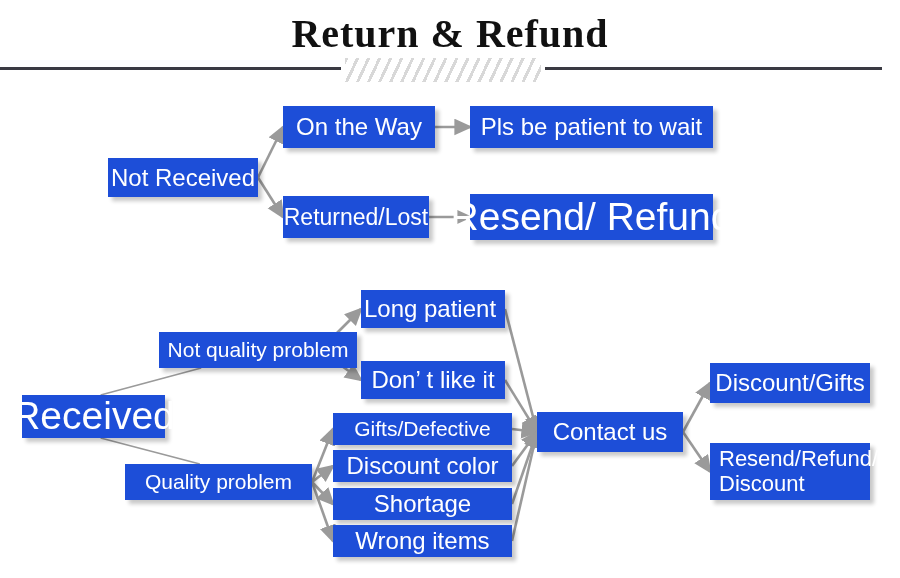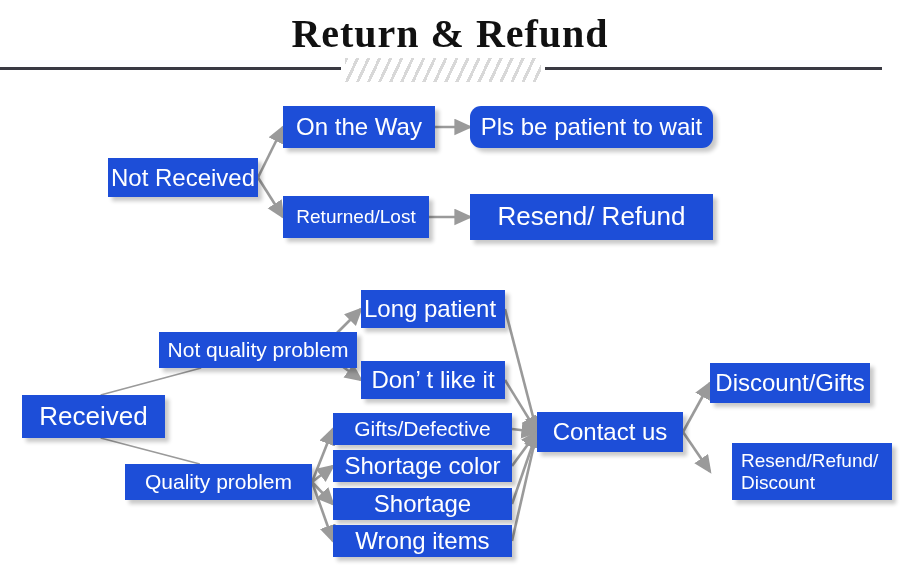--- a/index.html
+++ b/index.html
@@ -66,24 +66,24 @@
     box-sizing: border-box;
     display: flex;
     align-items: center;
     justify-content: center;
     text-align: center;
     font-size: 21px;
     line-height: 1.05;
     white-space: nowrap;
     box-shadow: 4px 4px 4px rgba(0,0,0,0.22);
   }
-  .node.lg   { font-size: 26px; }
+  .node.lg   { font-size: 39px; }
   .node.md   { font-size: 24px; }
-  .node.sm   { font-size: 19px; }
-  .node.xs   { font-size: 19px; margin-left: 22px; }
+  .node.sm   { font-size: 23px; }
+  .node.xs   { font-size: 22px; }
   .node.left {
     justify-content: flex-start;
     text-align: left;
     padding-left: 9px;
     white-space: normal;
     line-height: 1.12;
   }
   .node.ovf { overflow: visible; }
 </style>
 </head>
@@ -126,21 +126,21 @@
       </g>
   </svg>
 
   <div id="nodes">
       <div class="node md" style="left: 108px; top: 158px; width: 150px; height: 39px;">
         <span>Not Received</span>
       </div>
       <div class="node md" style="left: 283px; top: 106px; width: 152px; height: 42px;">
         <span>On the Way</span>
       </div>
-      <div class="node md" style="left: 470px; top: 106px; width: 243px; height: 42px; border-radius: 11px;">
+      <div class="node md" style="left: 470px; top: 106px; width: 243px; height: 42px;">
         <span>Pls be patient to wait</span>
       </div>
       <div class="node sm" style="left: 283px; top: 196px; width: 146px; height: 42px;">
         <span>Returned/Lost</span>
       </div>
       <div class="node lg" style="left: 470px; top: 194px; width: 243px; height: 46px;">
         <span>Resend/ Refund</span>
       </div>
       <div class="node lg" style="left: 22px; top: 395px; width: 143px; height: 43px;">
         <span>Received</span>
@@ -154,21 +154,21 @@
       <div class="node md ovf" style="left: 361px; top: 290px; width: 144px; height: 38px;">
         <span style="margin-left: -6px;">Long patient</span>
       </div>
       <div class="node md" style="left: 361px; top: 361px; width: 144px; height: 38px;">
         <span>Don’  t like it</span>
       </div>
       <div class="node" style="left: 333px; top: 413px; width: 179px; height: 32px;">
         <span>Gifts/Defective</span>
       </div>
       <div class="node md" style="left: 333px; top: 450px; width: 179px; height: 32px;">
-        <span>Shortage color</span>
+        <span>Discount color</span>
       </div>
       <div class="node md" style="left: 333px; top: 488px; width: 179px; height: 32px;">
         <span>Shortage</span>
       </div>
       <div class="node md" style="left: 333px; top: 525px; width: 179px; height: 32px;">
         <span>Wrong items</span>
       </div>
       <div class="node md" style="left: 537px; top: 412px; width: 146px; height: 40px;">
         <span>Contact us</span>
       </div>

